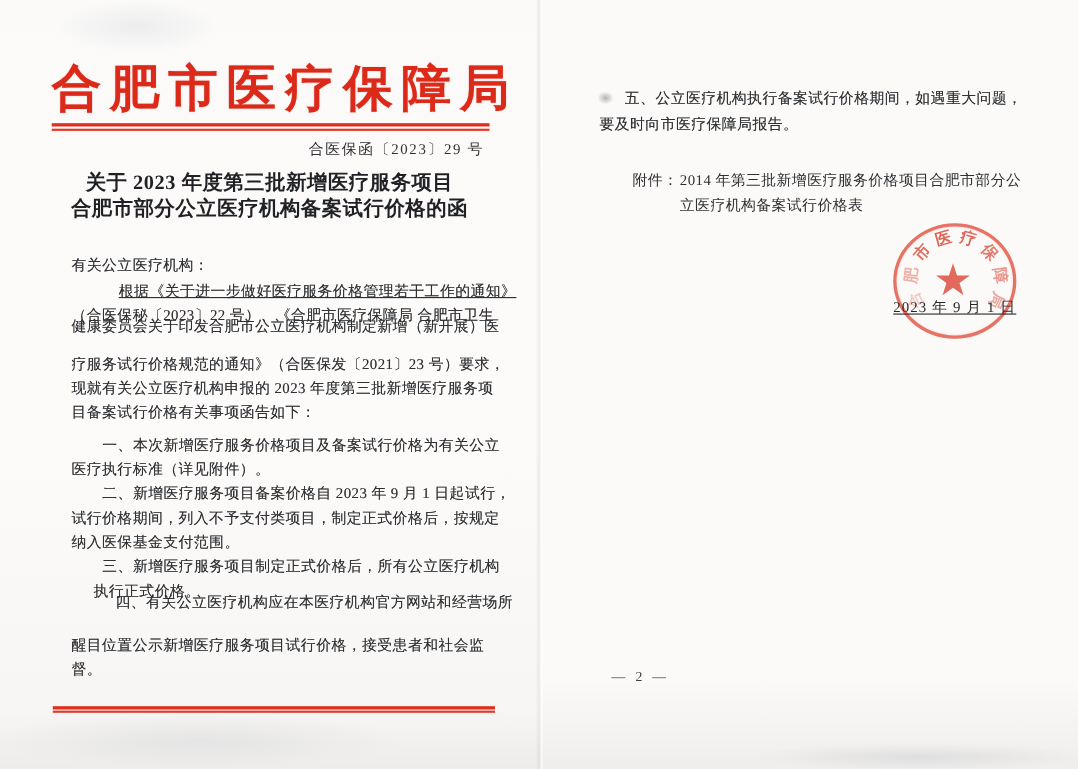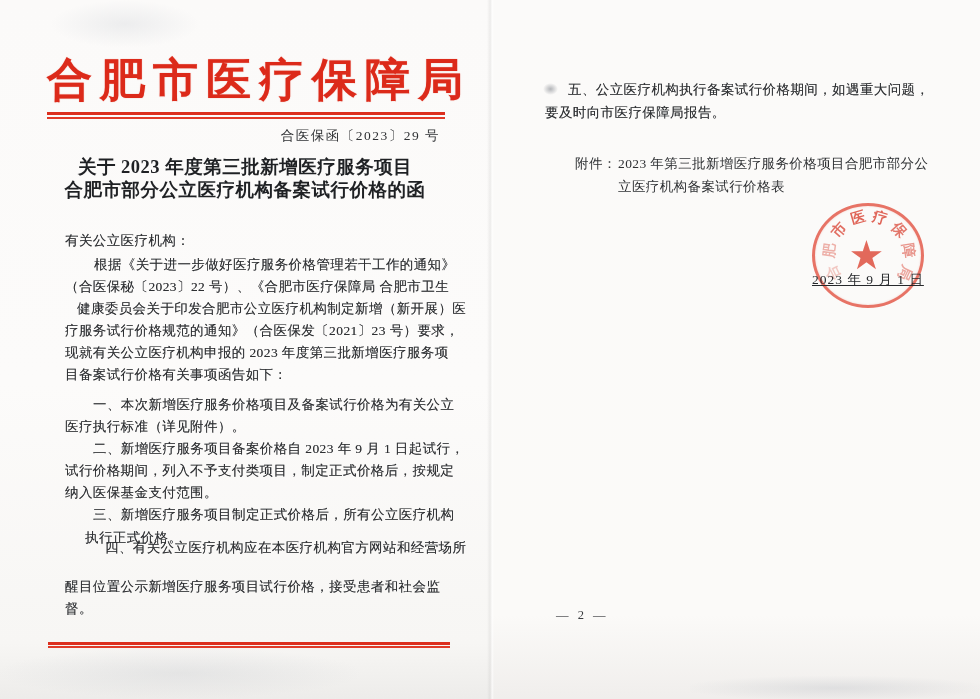--- a/index.html
+++ b/index.html
@@ -114,23 +114,23 @@
   <div class="rule-top-a"></div>
   <div class="rule-top-b"></div>
   <div class="doc-number">合医保函〔2023〕29 号</div>
 
   <div class="doc-title">
     <div>关于 2023 年度第三批新增医疗服务项目</div>
     <div>合肥市部分公立医疗机构备案试行价格的函</div>
   </div>
 
   <div class="bl" style="left:65px;top:233px;">有关公立医疗机构：</div>
-  <div class="bl" style="left:94px;top:257px;">根据《关于进一步做好医疗服务价格管理若干工作的通知》</div>
+  <div class="bl" style="left:108px;top:257px;text-decoration:underline;">根据《关于进一步做好医疗服务价格管理若干工作的通知》</div>
   <div class="bl" style="left:65px;top:279px;">（合医保秘〔2023〕22 号）、《合肥市医疗保障局 合肥市卫生</div>
-  <div class="bl" style="left:65px;top:301px;margin-left:12px;">健康委员会关于印发合肥市公立医疗机构制定新增（新开展）医</div>
+  <div class="bl" style="left:65px;top:289px;">健康委员会关于印发合肥市公立医疗机构制定新增（新开展）医</div>
   <div class="bl" style="left:65px;top:323px;">疗服务试行价格规范的通知》（合医保发〔2021〕23 号）要求，</div>
   <div class="bl" style="left:65px;top:345px;">现就有关公立医疗机构申报的 2023 年度第三批新增医疗服务项</div>
   <div class="bl" style="left:65px;top:367px;">目备案试行价格有关事项函告如下：</div>
   <div class="bl" style="left:93px;top:397px;">一、本次新增医疗服务价格项目及备案试行价格为有关公立</div>
   <div class="bl" style="left:65px;top:419px;">医疗执行标准（详见附件）。</div>
   <div class="bl" style="left:93px;top:441px;">二、新增医疗服务项目备案价格自 2023 年 9 月 1 日起试行，</div>
   <div class="bl" style="left:65px;top:463px;">试行价格期间，列入不予支付类项目，制定正式价格后，按规定</div>
   <div class="bl" style="left:65px;top:485px;">纳入医保基金支付范围。</div>
   <div class="bl" style="left:93px;top:507px;">三、新增医疗服务项目制定正式价格后，所有公立医疗机构</div>
   <div class="bl" style="left:65px;top:530px;margin-left:20px;">执行正式价格。</div>
@@ -138,21 +138,21 @@
   <div class="bl" style="left:65px;top:579px;">醒目位置公示新增医疗服务项目试行价格，接受患者和社会监</div>
   <div class="bl" style="left:65px;top:601px;">督。</div>
 
   <div class="rule-bottom-a"></div>
   <div class="rule-bottom-b"></div>
 
   <div class="bl" style="left:568px;top:82px;">五、公立医疗机构执行备案试行价格期间，如遇重大问题，</div>
   <div class="bl" style="left:545px;top:105px;">要及时向市医疗保障局报告。</div>
 
   <div class="att-label">附件：</div>
-  <div class="att-1">2023 年第三批新增医疗服务价格项目合肥市部分公</div>
+  <div class="att-1">2014 年第三批新增医疗服务价格项目合肥市部分公</div>
   <div class="att-2">立医疗机构备案试行价格表</div>
 
   <div class="stamp">
     <div class="stamp-ring"></div>
     <div class="stamp-star">★</div>
     <div class="stamp-char" style="--a:-115deg;opacity:.30;">合</div>
     <div class="stamp-char" style="--a:-82deg;opacity:.45;">肥</div>
     <div class="stamp-char" style="--a:-49deg;opacity:.85;">市</div>
     <div class="stamp-char" style="--a:-16deg;opacity:.9;">医</div>
     <div class="stamp-char" style="--a:16deg;opacity:.9;">疗</div>

